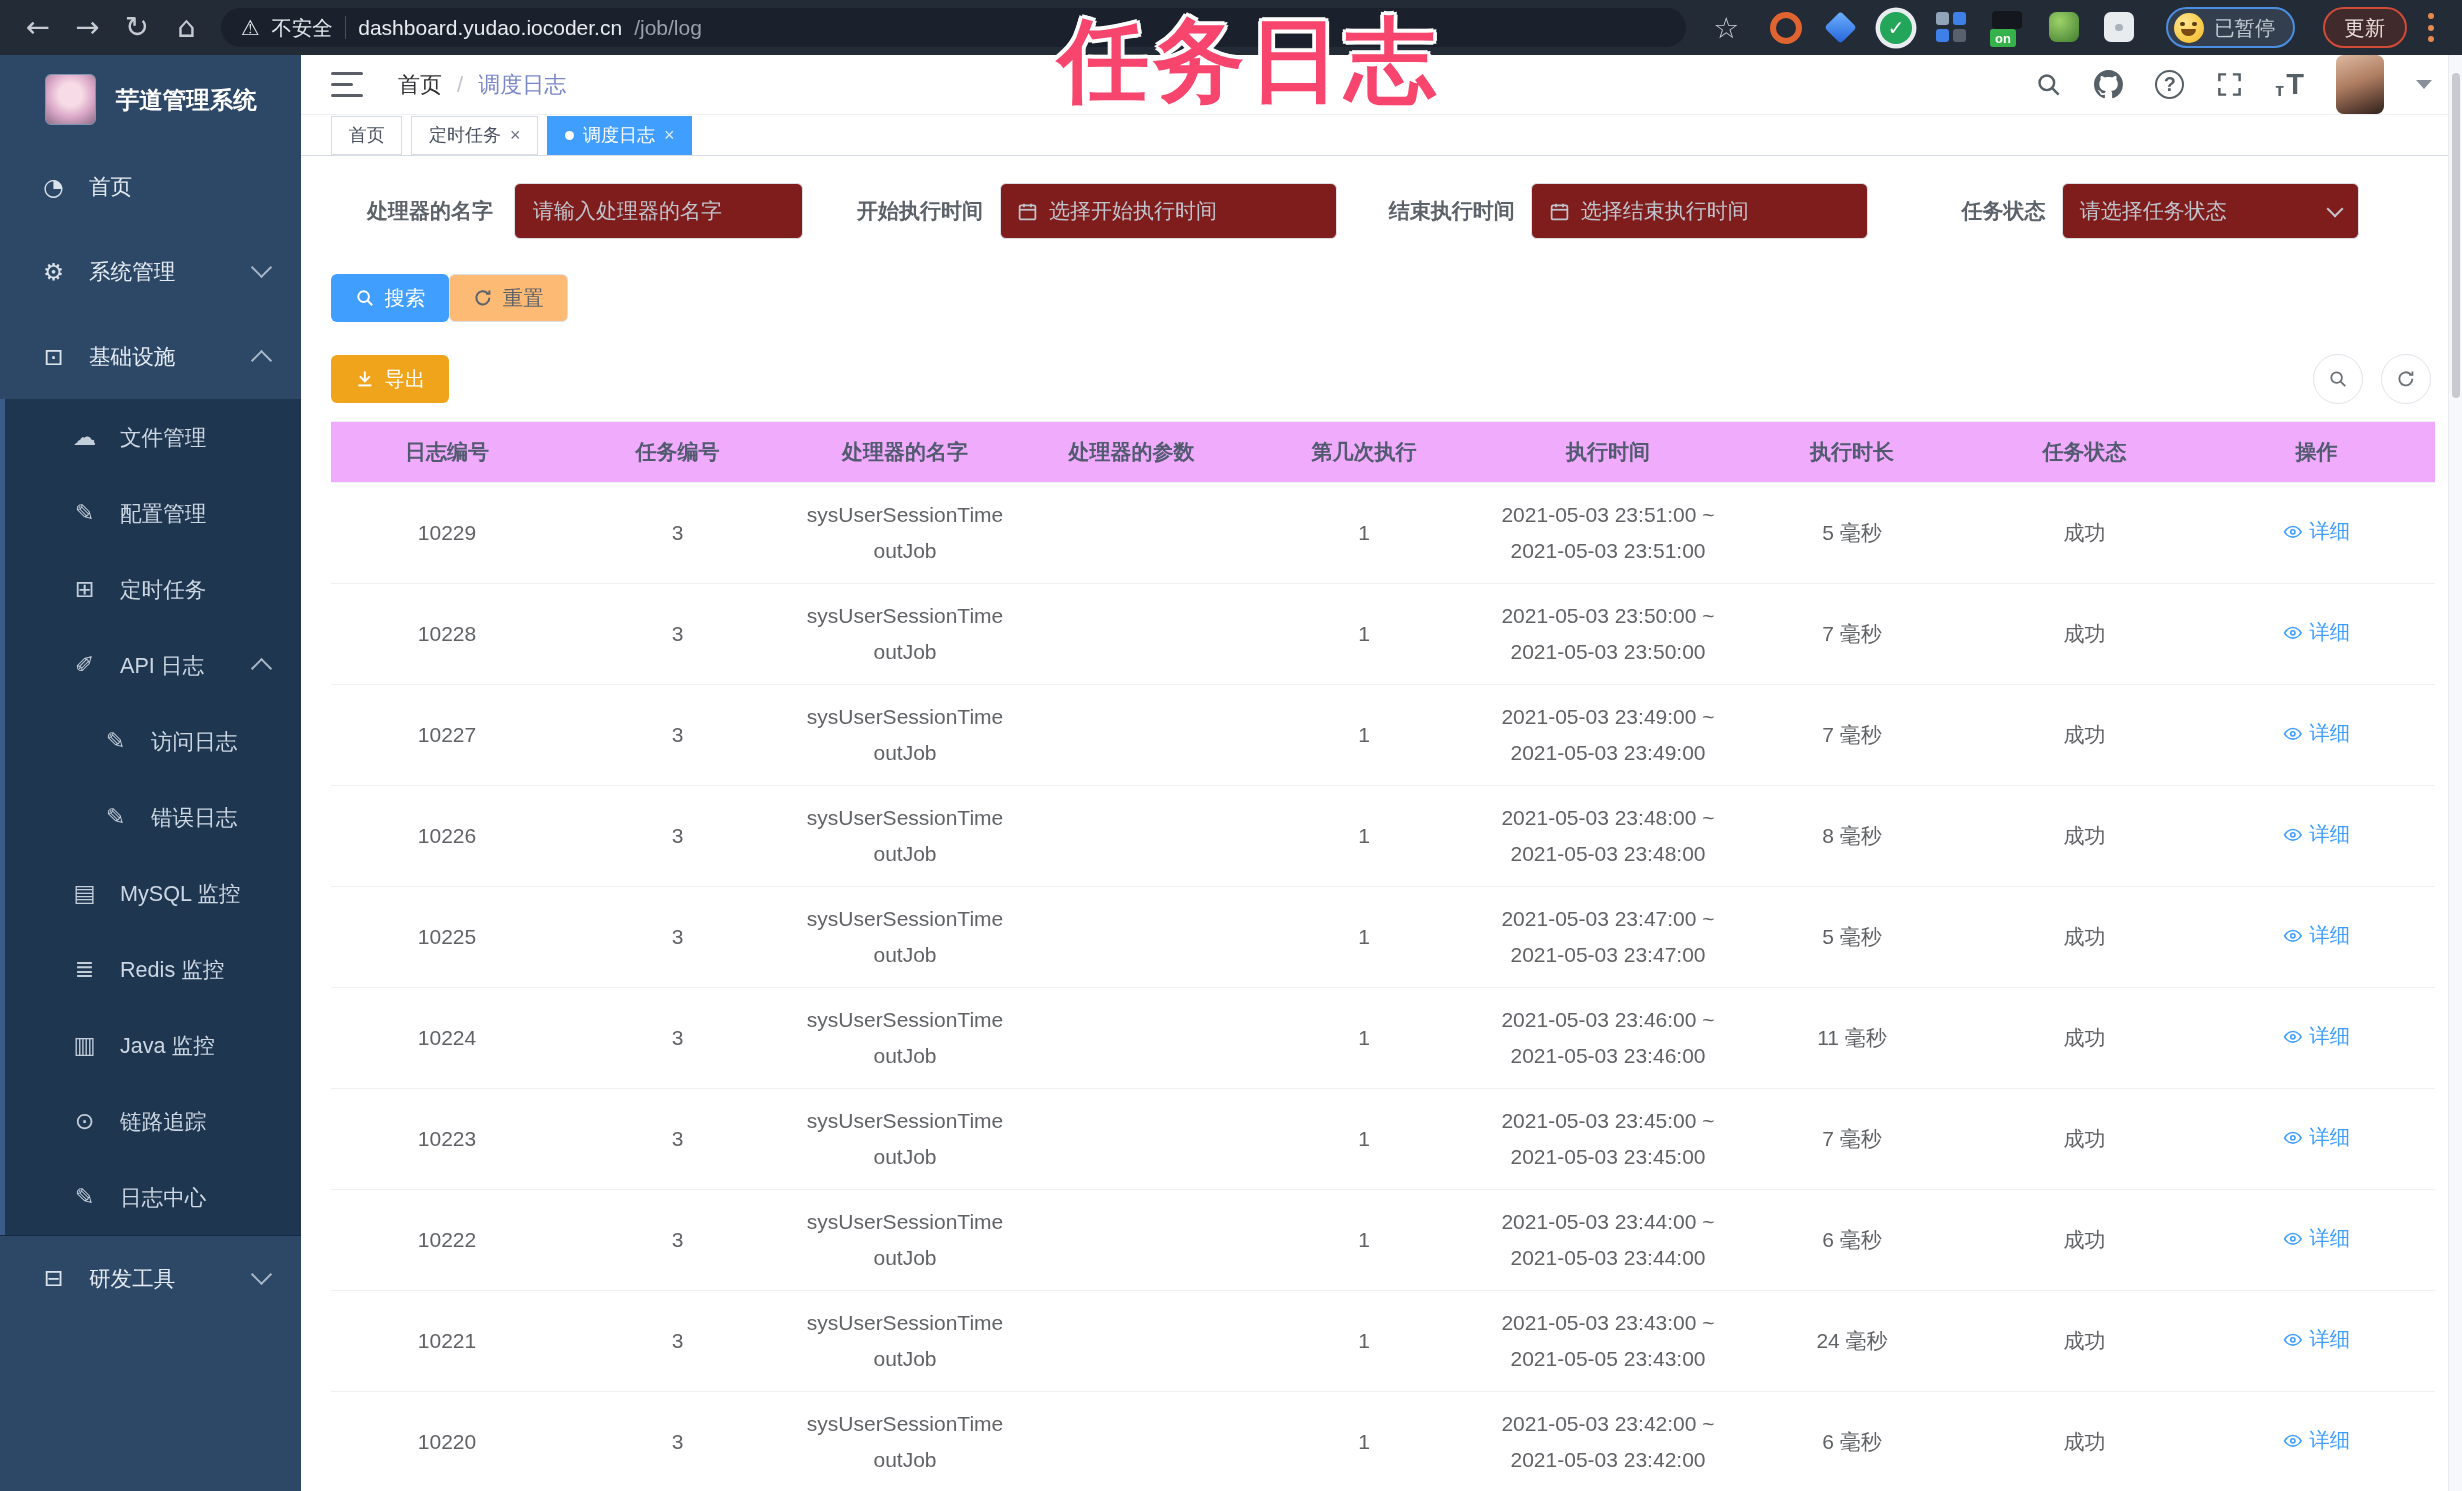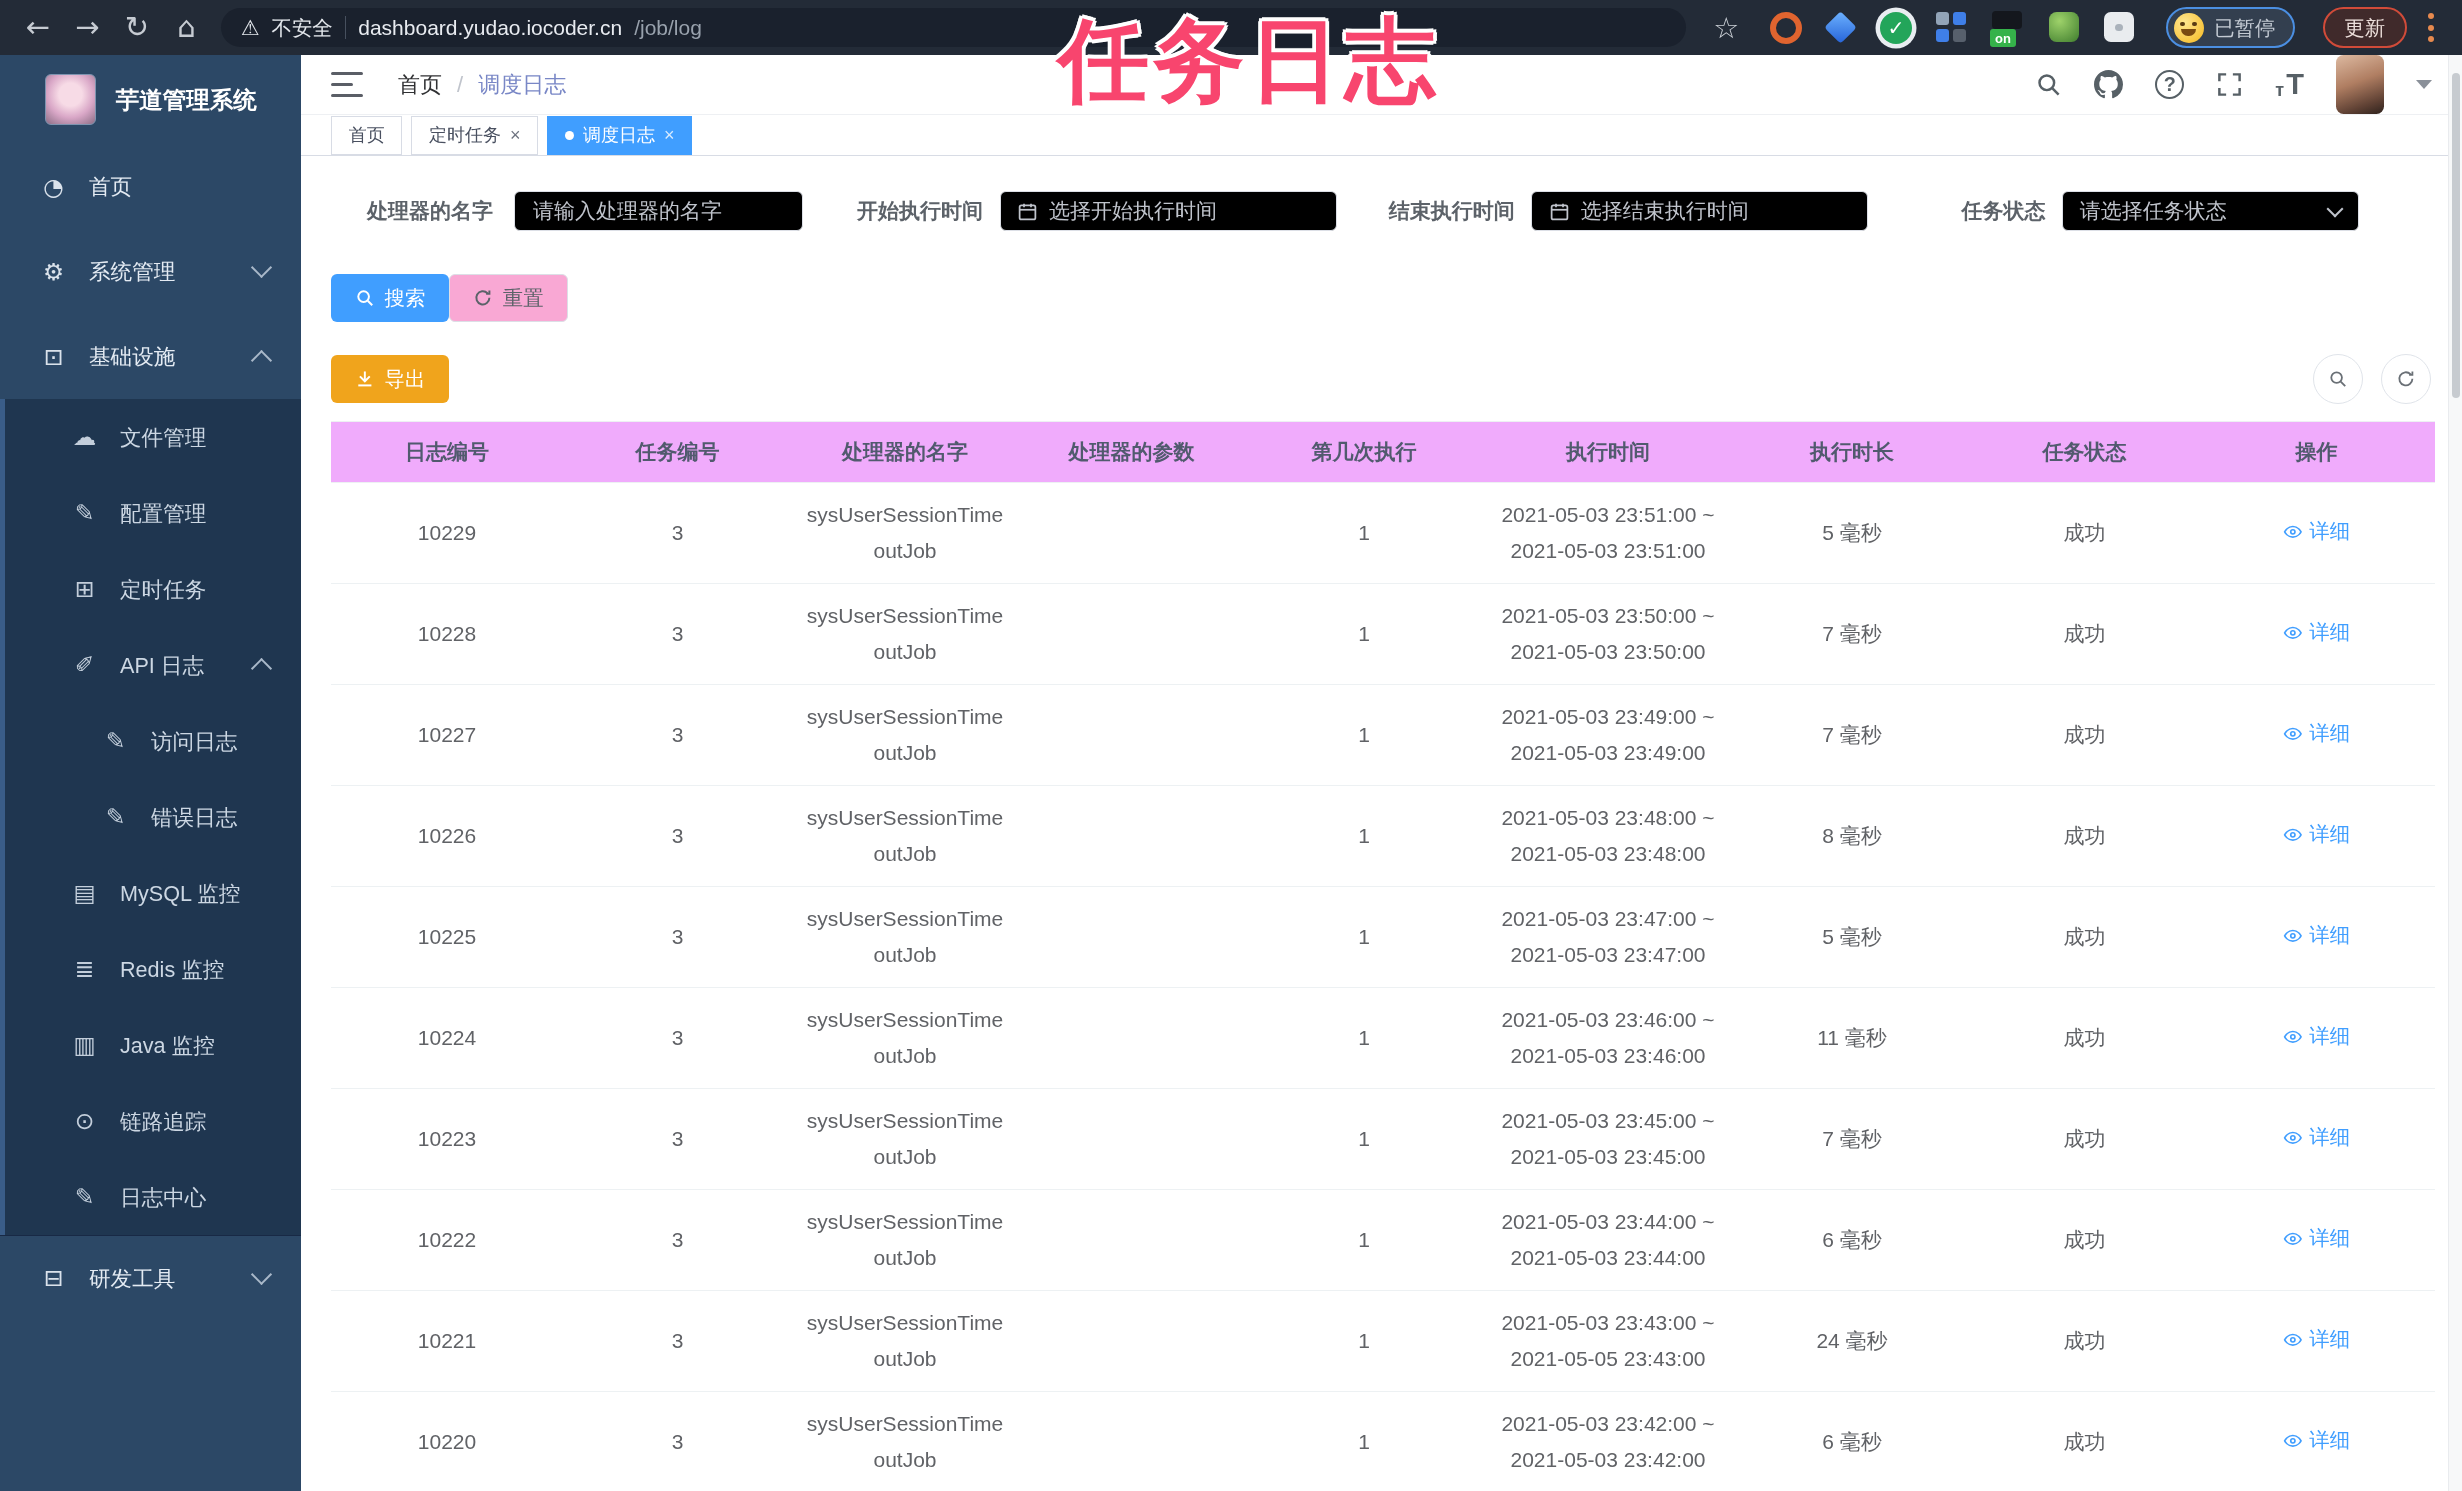--- a/index.html
+++ b/index.html
@@ -88,31 +88,31 @@
 
   .tabsbar{height:59px;display:flex;align-items:center;gap:9px;padding:0 30px;border-bottom:1.5px solid #d8dce5;}
   .tab{height:39px;display:flex;align-items:center;padding:0 16.7px;border:1.5px solid #d8dce5;background:#fff;color:#495060;font-size:18px;gap:9px;cursor:pointer;}
   .tab.active{background:#409eff;border-color:#409eff;color:#fff;}
   .tab .dot{width:9px;height:9px;border-radius:50%;background:#fff;flex:0 0 auto;}
   .tab .x::before{content:"×";font-size:18px;opacity:.8;}
 
   .content{flex:1;padding:27px 27px 0 30px;}
   .filter-row{display:flex;align-items:center;height:56px;margin-bottom:35px;}
   .f-label{font-size:21px;font-weight:bold;color:#5c6269;white-space:nowrap;text-align:right;}
-  .inp{height:40px;border:1.5px solid #dcdfe6;border-radius:6px;background:#000000;display:flex;align-items:center;
+  .inp{height:56px;border:1.5px solid #dcdfe6;border-radius:6px;background:#7f1d1d;display:flex;align-items:center;
     padding:0 16.7px;gap:10.6px;color:#c0c4cc;font-size:21px;}
   input.inp{display:block;padding:0 18px;}
   input.inp::placeholder{color:#c0c4cc;}
   .ph{color:#c0c4cc;white-space:nowrap;}
   .sel-caret{margin-left:auto;width:12px;height:12px;border-right:2.3px solid #c0c4cc;border-bottom:2.3px solid #c0c4cc;transform:rotate(45deg);margin-top:-4.5px;}
 
   .btn{height:48px;border:1.5px solid transparent;border-radius:6px;display:inline-flex;align-items:center;gap:9.8px;
     font-size:20.4px;padding:0 23px;cursor:pointer;font-family:inherit;}
   .btn.primary{background:#409eff;color:#fff;}
-  .btn.plain{background:#f9a8d4;border-color:#dcdfe6;color:#5c6269;}
+  .btn.plain{background:#fdba74;border-color:#dcdfe6;color:#5c6269;}
   .btn.warning{background:#f0a41c;color:#fff;}
   .btn-row{margin-bottom:32px;display:flex;}
   .export-row{display:flex;align-items:center;margin-bottom:16.7px;}
   .circle-btns{margin-left:auto;display:flex;gap:18px;margin-right:4.5px;}
   .cbtn{width:50px;height:50px;border-radius:50%;border:1.5px solid #e0e4ea;background:#fff;color:#6a7076;
     display:flex;align-items:center;justify-content:center;cursor:pointer;}
 
   
   .grid9{display:grid;grid-template-columns:232px 229px 226px 227px 238px 250px 238px 227px 1fr;}
   .thead{height:61px;align-items:center;background:#f0abfc;border-top:1.5px solid #eef0f3;}

